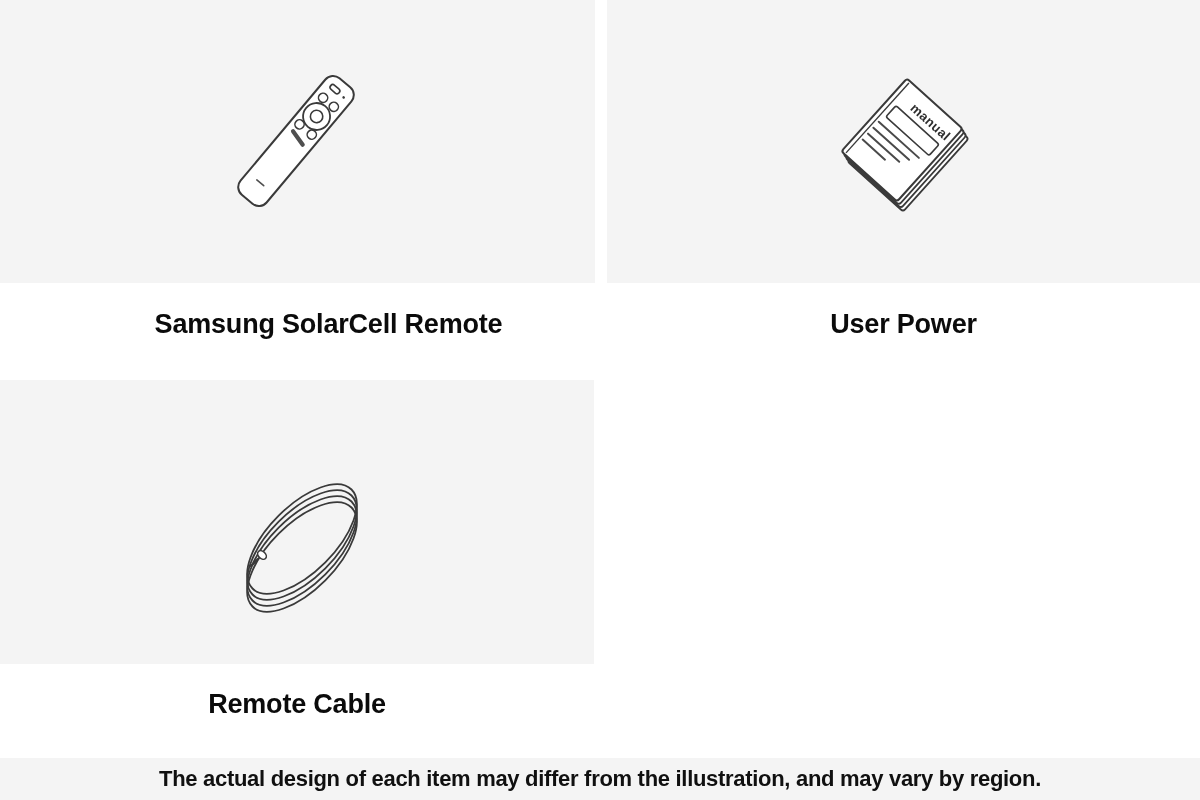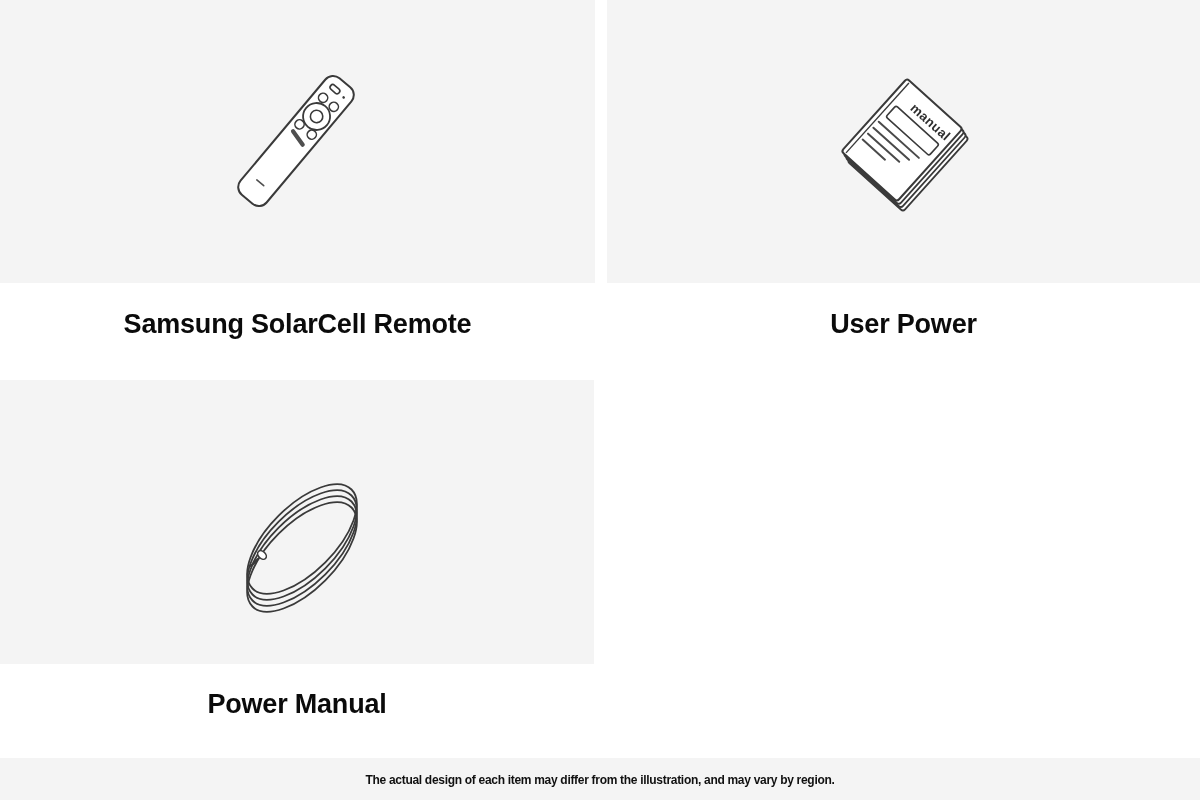--- a/index.html
+++ b/index.html
@@ -11,29 +11,29 @@
   .panel{position:absolute;background:#f4f4f4;}
   #panel-remote{left:0;top:0;width:595px;height:283px;}
   #panel-manual{left:607px;top:0;width:593px;height:283px;}
   #panel-cable{left:0;top:380px;width:594px;height:284px;}
   .panel svg{display:block;width:100%;height:100%;}
   .item-label{
     position:absolute;height:42px;line-height:42px;
     font-weight:bold;font-size:27px;color:#0b0b0b;
     text-align:center;letter-spacing:-0.2px;white-space:nowrap;
   }
-  #label-remote{left:0;top:303px;width:595px;}
+  #label-remote{left:0;top:303px;width:595px;padding-left:31px;}
   #label-manual{left:607px;top:303px;width:593px;}
   #label-cable{left:0;top:683px;width:594px;}
   .footnote-bar{
     position:absolute;left:0;top:758px;width:1200px;height:42px;
     background:#f4f4f4;text-align:center;line-height:41px;
   }
   .footnote-text{
-    font-weight:bold;font-size:12px;color:#101010;letter-spacing:-0.3px;
+    font-weight:bold;font-size:22px;color:#101010;letter-spacing:-0.3px;
   }
   .ill-stroke{fill:none;stroke:#3a3a3a;stroke-width:1.6;}
 </style>
 </head>
 <body>
 
 <div class="panel" id="panel-remote">
   <svg viewBox="0 0 595 283" aria-hidden="true">
     <g transform="translate(296,141) rotate(40) translate(-17,-76)">
       <rect x="0" y="0" width="34" height="152" rx="10" fill="#ffffff" stroke="#3a3a3a" stroke-width="2"></rect>
@@ -94,17 +94,17 @@
       <ellipse transform="translate(302,177) rotate(-45)" rx="70" ry="33" fill="none" stroke="#3a3a3a" stroke-width="1.8"></ellipse>
 
       <ellipse transform="translate(262,175) rotate(-45)" rx="3.5" ry="5" fill="#ffffff" stroke="#3a3a3a" stroke-width="1.6"></ellipse>
       <line x1="258" y1="179" x2="251" y2="186" stroke="#3a3a3a" stroke-width="2.4" stroke-linecap="round"></line>
     </g>
   </svg>
 </div>
 
 <div class="item-label" id="label-remote">Samsung SolarCell Remote</div>
 <div class="item-label" id="label-manual">User Power</div>
-<div class="item-label" id="label-cable">Power Manual</div>
+<div class="item-label" id="label-cable">Remote Cable</div>
 
 <div class="footnote-bar">
   <span class="footnote-text">The actual design of each item may differ from the illustration, and may vary by region.</span>
 </div>
 
 </body></html>

